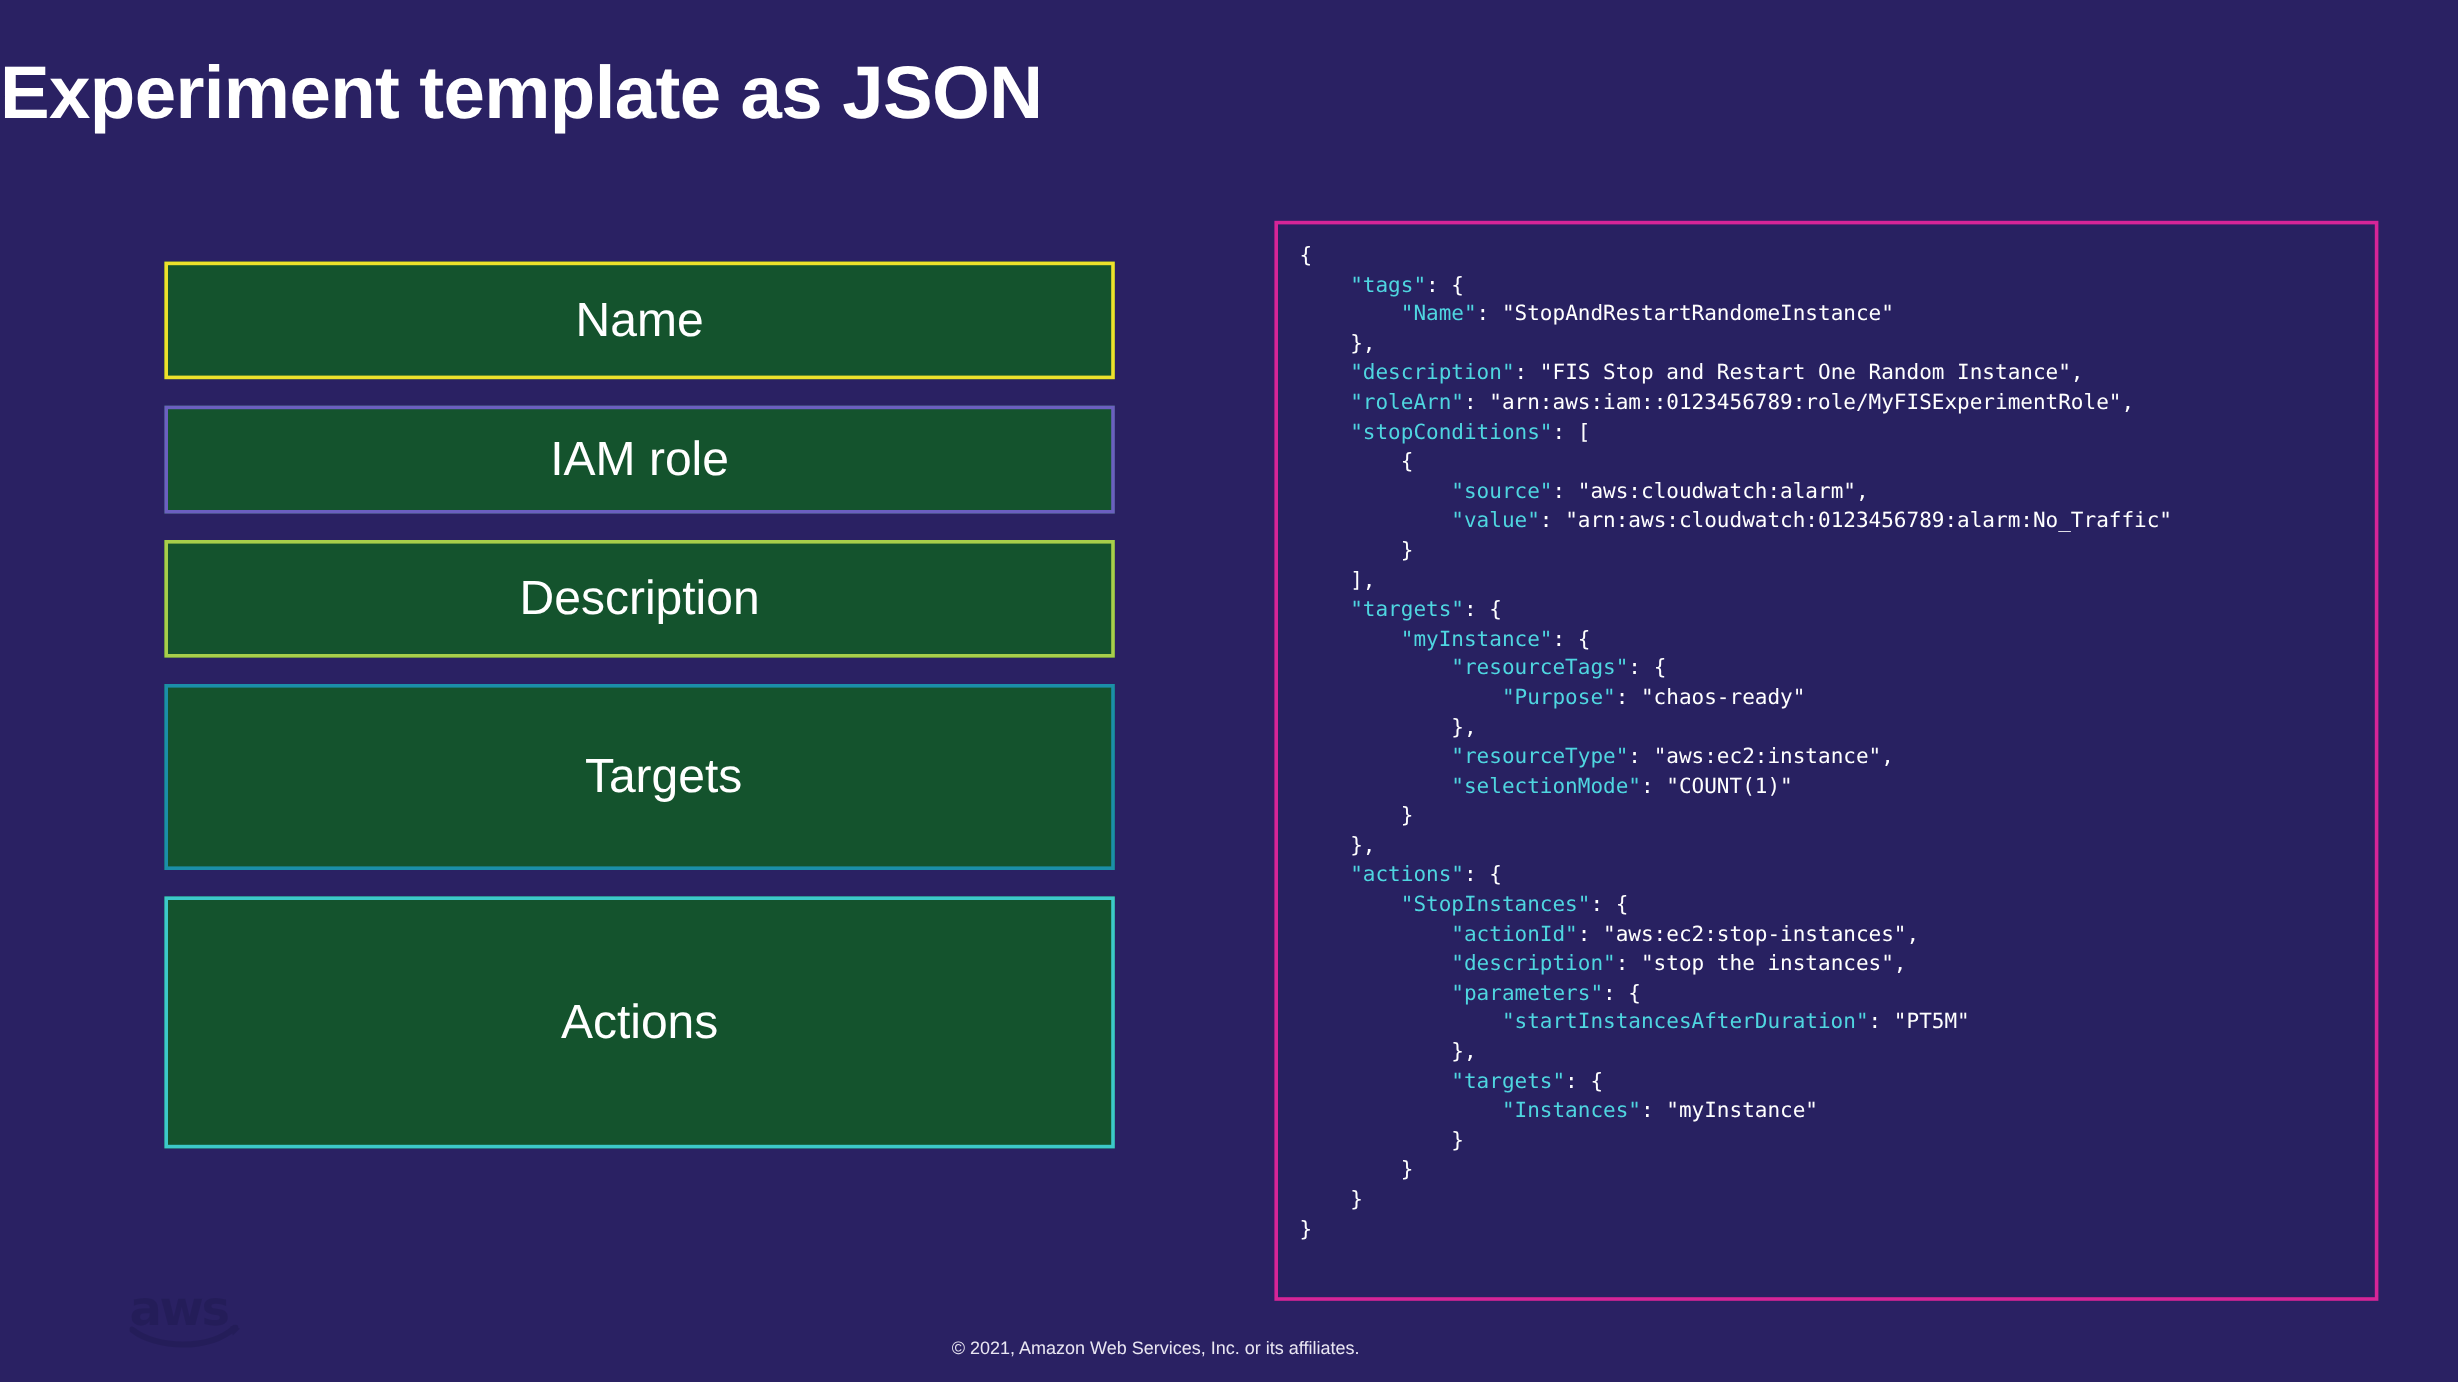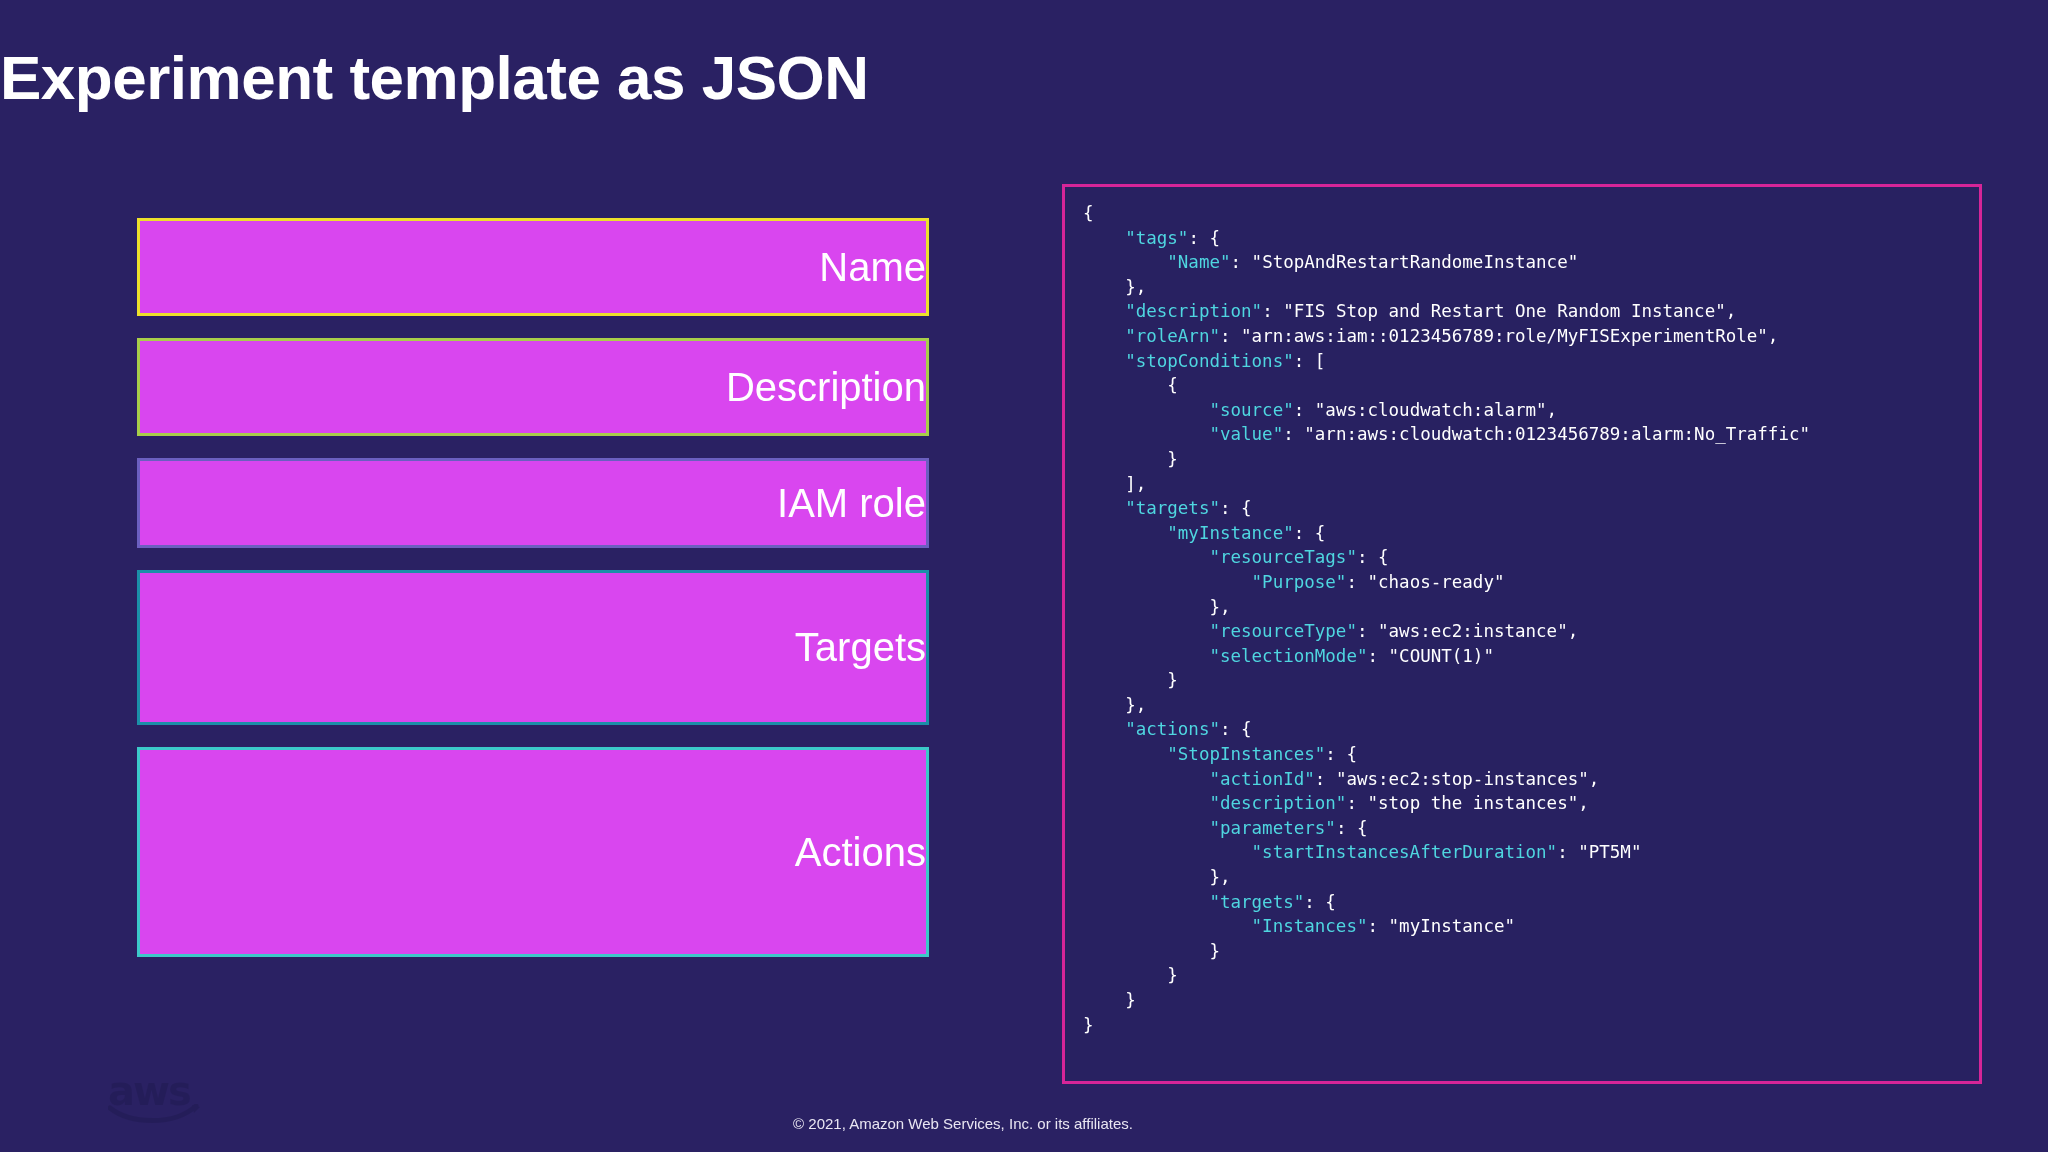--- a/index.html
+++ b/index.html
@@ -10,22 +10,22 @@
     -webkit-font-smoothing:antialiased;
   }
   
   .slide-title{
     position:absolute;left:0;top:42px;width:2048px;
     color:#ffffff;font-size:62px;font-weight:bold;letter-spacing:-0.5px;
   }
   
   .boxes{position:absolute;left:137px;top:218px;width:792px;}
   .box{
-    box-sizing:border-box;width:792px;background:#d946ef;
-    display:flex;align-items:center;justify-content:flex-end;
+    box-sizing:border-box;width:792px;background:#14532d;
+    display:flex;align-items:center;justify-content:center;
     color:#ffffff;font-size:40px;font-weight:400;
     margin-bottom:22px;
   }
   .box-name        {height:98px;border:3px solid #ede12b;}
   .box-description {height:98px;border:3px solid #a8ce4a;}
   .box-iamrole     {height:90px;border:3px solid #6b5fc0;}
   .box-stop        {height:90px;border:3px solid #d62598;}
   .box-targets     {height:155px;border:3px solid #1b8fa8;padding-left:40px;}
   .box-actions     {height:210px;border:3px solid #3cc9c9;margin-bottom:0;}
 
@@ -60,25 +60,25 @@
 </style>
 </head>
 <body>
 
 <div class="slide-title">Experiment template as JSON</div>
 
 <div class="boxes">
   <div class="box box-name" style="border-color: rgb(237, 225, 43);">
     <span>Name</span>
   </div>
+  <div class="box box-iamrole" style="border-color: rgb(107, 95, 192);">
+    <span>IAM role</span>
+  </div>
   <div class="box box-description" style="border-color: rgb(168, 206, 74);">
     <span>Description</span>
-  </div>
-  <div class="box box-iamrole" style="border-color: rgb(107, 95, 192);">
-    <span>IAM role</span>
   </div>
   <div class="box box-targets" style="border-color: rgb(27, 143, 168);">
     <span>Targets</span>
   </div>
   <div class="box box-actions" style="border-color: rgb(60, 201, 201);">
     <span>Actions</span>
   </div>
 </div>
 
 <div class="json-panel" style="border-color: rgb(214, 37, 152);">

